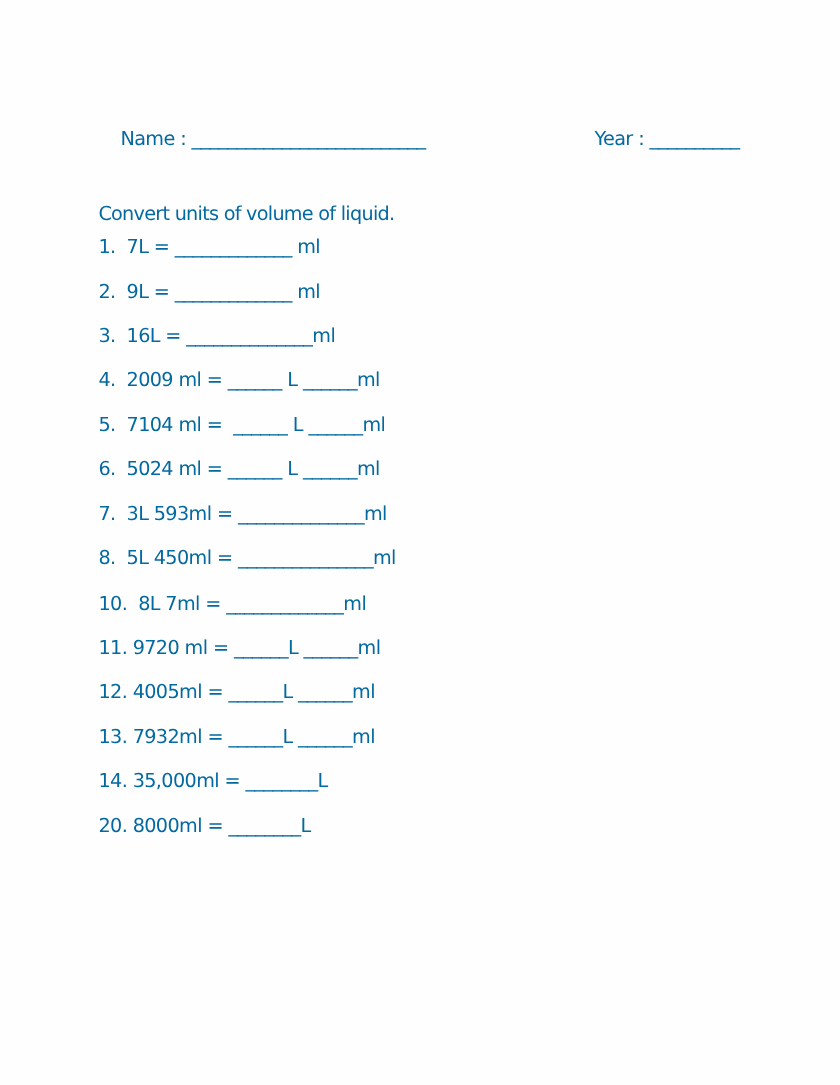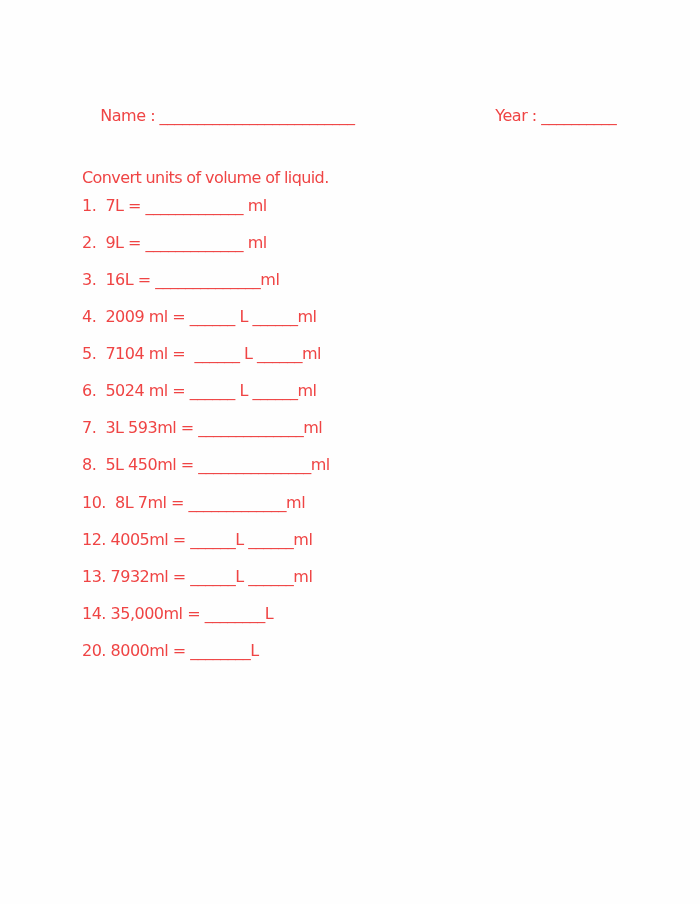--- a/index.html
+++ b/index.html
@@ -17,21 +17,21 @@
     position: relative;
     width: 700px;
     height: 904px;
     background: #fefefe;
     overflow: hidden;
   }
   .txt {
     font-size: 16px;
     letter-spacing: -0.5px;
     white-space: pre;
-    color: #ef4444;
+    color: #0369a1;
   }
   .header-name {
     position: absolute;
     left: 82px;
     top: 87px;
   }
   .header-year {
     position: absolute;
     left: 477px;
     top: 87px;
@@ -73,19 +73,20 @@
   <div class="problems">
     <div class="row txt">1.  7L = _____________ ml</div>
     <div class="row txt">2.  9L = _____________ ml</div>
     <div class="row txt">3.  16L = ______________ml</div>
     <div class="row txt">4.  2009 ml = ______ L ______ml</div>
     <div class="row txt">5.  7104 ml =  ______ L ______ml</div>
     <div class="row txt">6.  5024 ml = ______ L ______ml</div>
     <div class="row txt">7.  3L 593ml = ______________ml</div>
     <div class="row txt">8.  5L 450ml = _______________ml</div>
     <div class="row txt">10.  8L 7ml = _____________ml</div>
+    <div class="row txt">11. 9720 ml = ______L ______ml</div>
     <div class="row txt">12. 4005ml = ______L ______ml</div>
     <div class="row txt">13. 7932ml = ______L ______ml</div>
     <div class="row txt">14. 35,000ml = ________L</div>
     <div class="row txt">20. 8000ml = ________L</div>
   </div>
 
 </div>
 
 </body></html>

